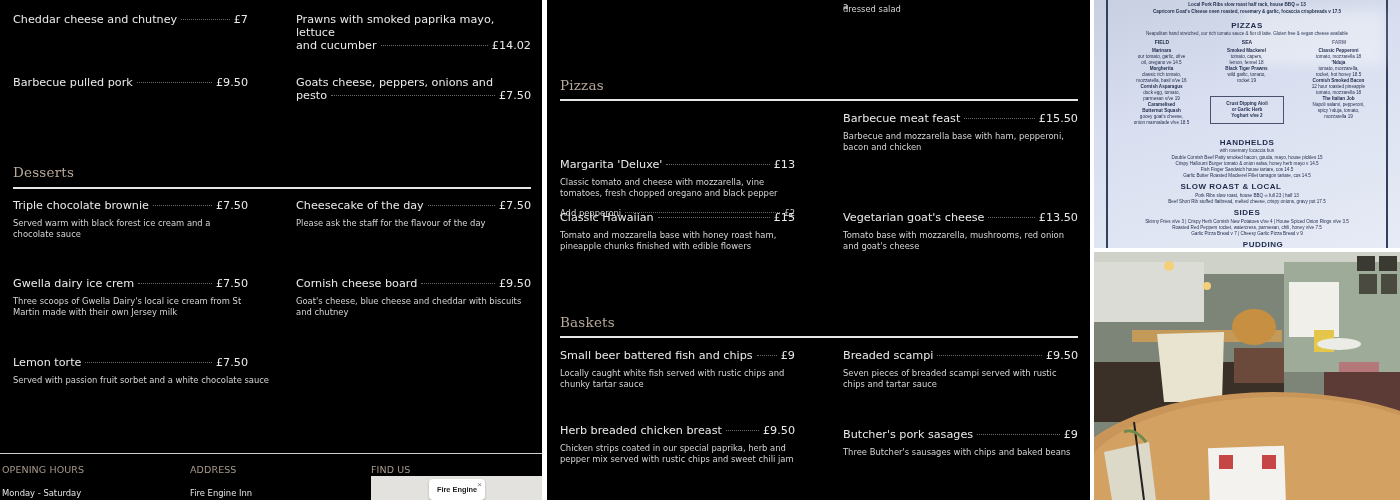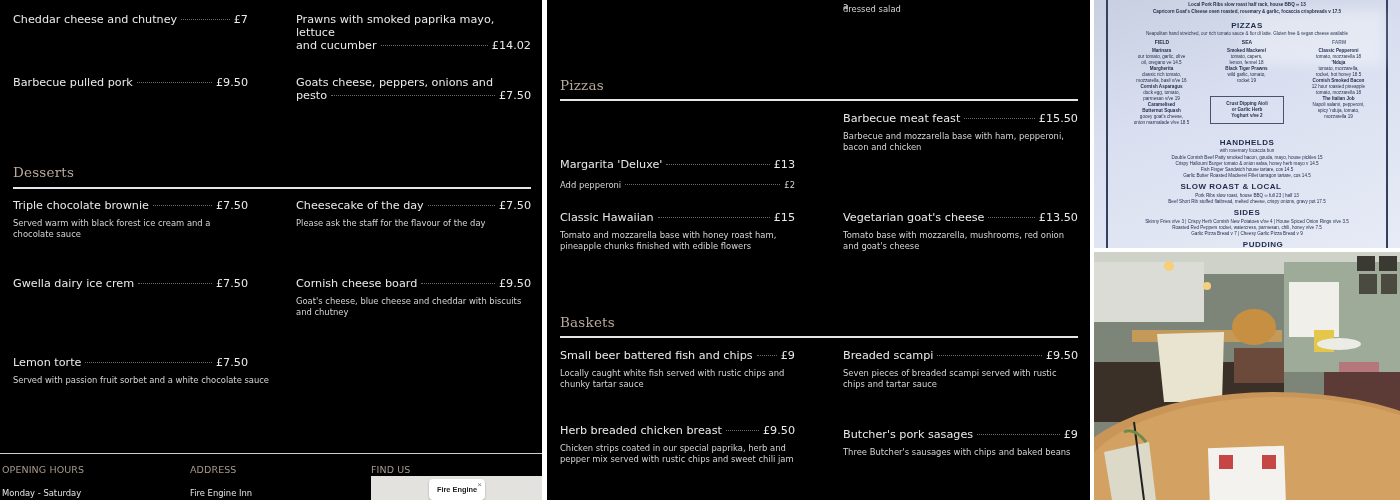--- a/index.html
+++ b/index.html
@@ -106,20 +106,21 @@
     </div>
     <div class="item-desc">Please ask the staff for the flavour of the day</div>
   </div>
 
   <div class="item" style="left:13px; top:277px; width:235px;">
     <div class="item-head">
       <span class="item-name">Gwella dairy ice crem</span>
       <span class="item-dots"></span>
       <span class="item-price">£7.50</span>
     </div>
+    <div class="item-desc">Three scoops of Gwella Dairy's local ice cream from St Martin made with their own Jersey milk</div>
   </div>
 
   <div class="item" style="left:296px; top:277px; width:235px;">
     <div class="item-head">
       <span class="item-name">Cornish cheese board</span>
       <span class="item-dots"></span>
       <span class="item-price">£9.50</span>
     </div>
     <div class="item-desc">Goat's cheese, blue cheese and cheddar with biscuits and chutney</div>
   </div>
@@ -154,20 +155,21 @@
 
   <div class="section-title" style="left:13px; top:77px;">Pizzas</div>
   <div class="rule" style="left:13px; top:99px; width:518px;"></div>
 
   <div class="item" style="left:13px; top:112px; width:235px;margin-top:46px;">
     <div class="item-head">
       <span class="item-name">Margarita 'Deluxe'</span>
       <span class="item-dots"></span>
       <span class="item-price">£13</span>
     </div>
+    <div class="item-desc">Classic tomato and cheese with mozzarella, vine tomatoes, fresh chopped oregano and black pepper</div>
     <div class="item-head" style="font-size:8.4px; color:#d6d6d6; margin-top:8px;">
       <span class="item-name">Add pepperoni</span>
       <span class="item-dots"></span>
       <span class="item-price">£2</span>
     </div>
   </div>
 
   <div class="item" style="left:296px; top:112px; width:235px;">
     <div class="item-head">
       <span class="item-name">Barbecue meat feast</span>

